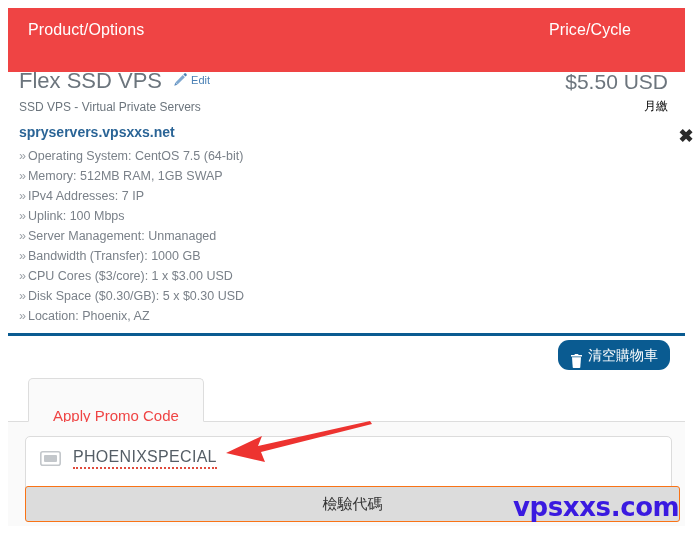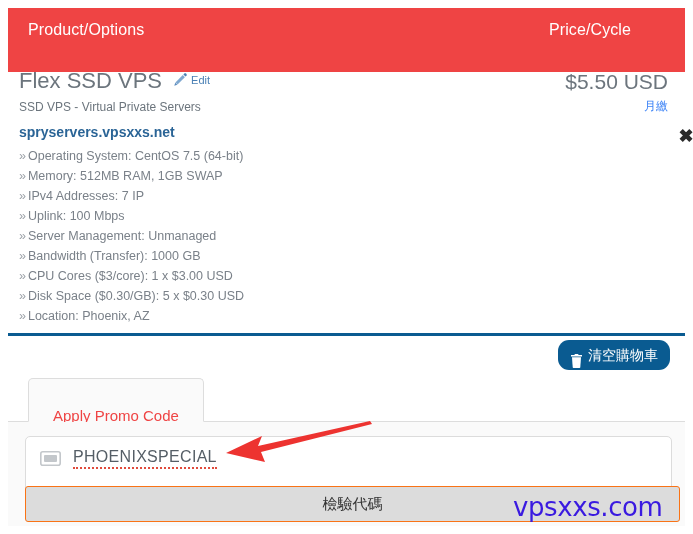--- a/index.html
+++ b/index.html
@@ -124,21 +124,21 @@
     width: 160px;
     text-align: right;
   }
   .price-amount {
     font-size: 21px;
     color: #6c757d;
   }
   .price-cycle {
     margin-top: 4px;
     font-size: 12px;
-    color: #3b82f6;
+    color: #000000;
   }
   .remove-btn {
     position: absolute;
     left: 669px;
     top: 70px;
     width: 18px;
     height: 20px;
     font-size: 18px;
     font-weight: bold;
     color: #2b2b2b;
@@ -278,21 +278,21 @@
     pointer-events: none;
   }
 
   
   .watermark {
     position: absolute;
     left: 513px;
     top: 492px;
     font-family: "DejaVu Sans", sans-serif;
     font-size: 26px;
-    font-weight: normal;
+    font-weight: bold;
     color: #3a1ae0;
     letter-spacing: -0.4px;
     user-select: none;
   }
 </style>
 </head>
 <body>
 
 <div class="cart-header">
   <div class="col-product">Product/Options</div>

